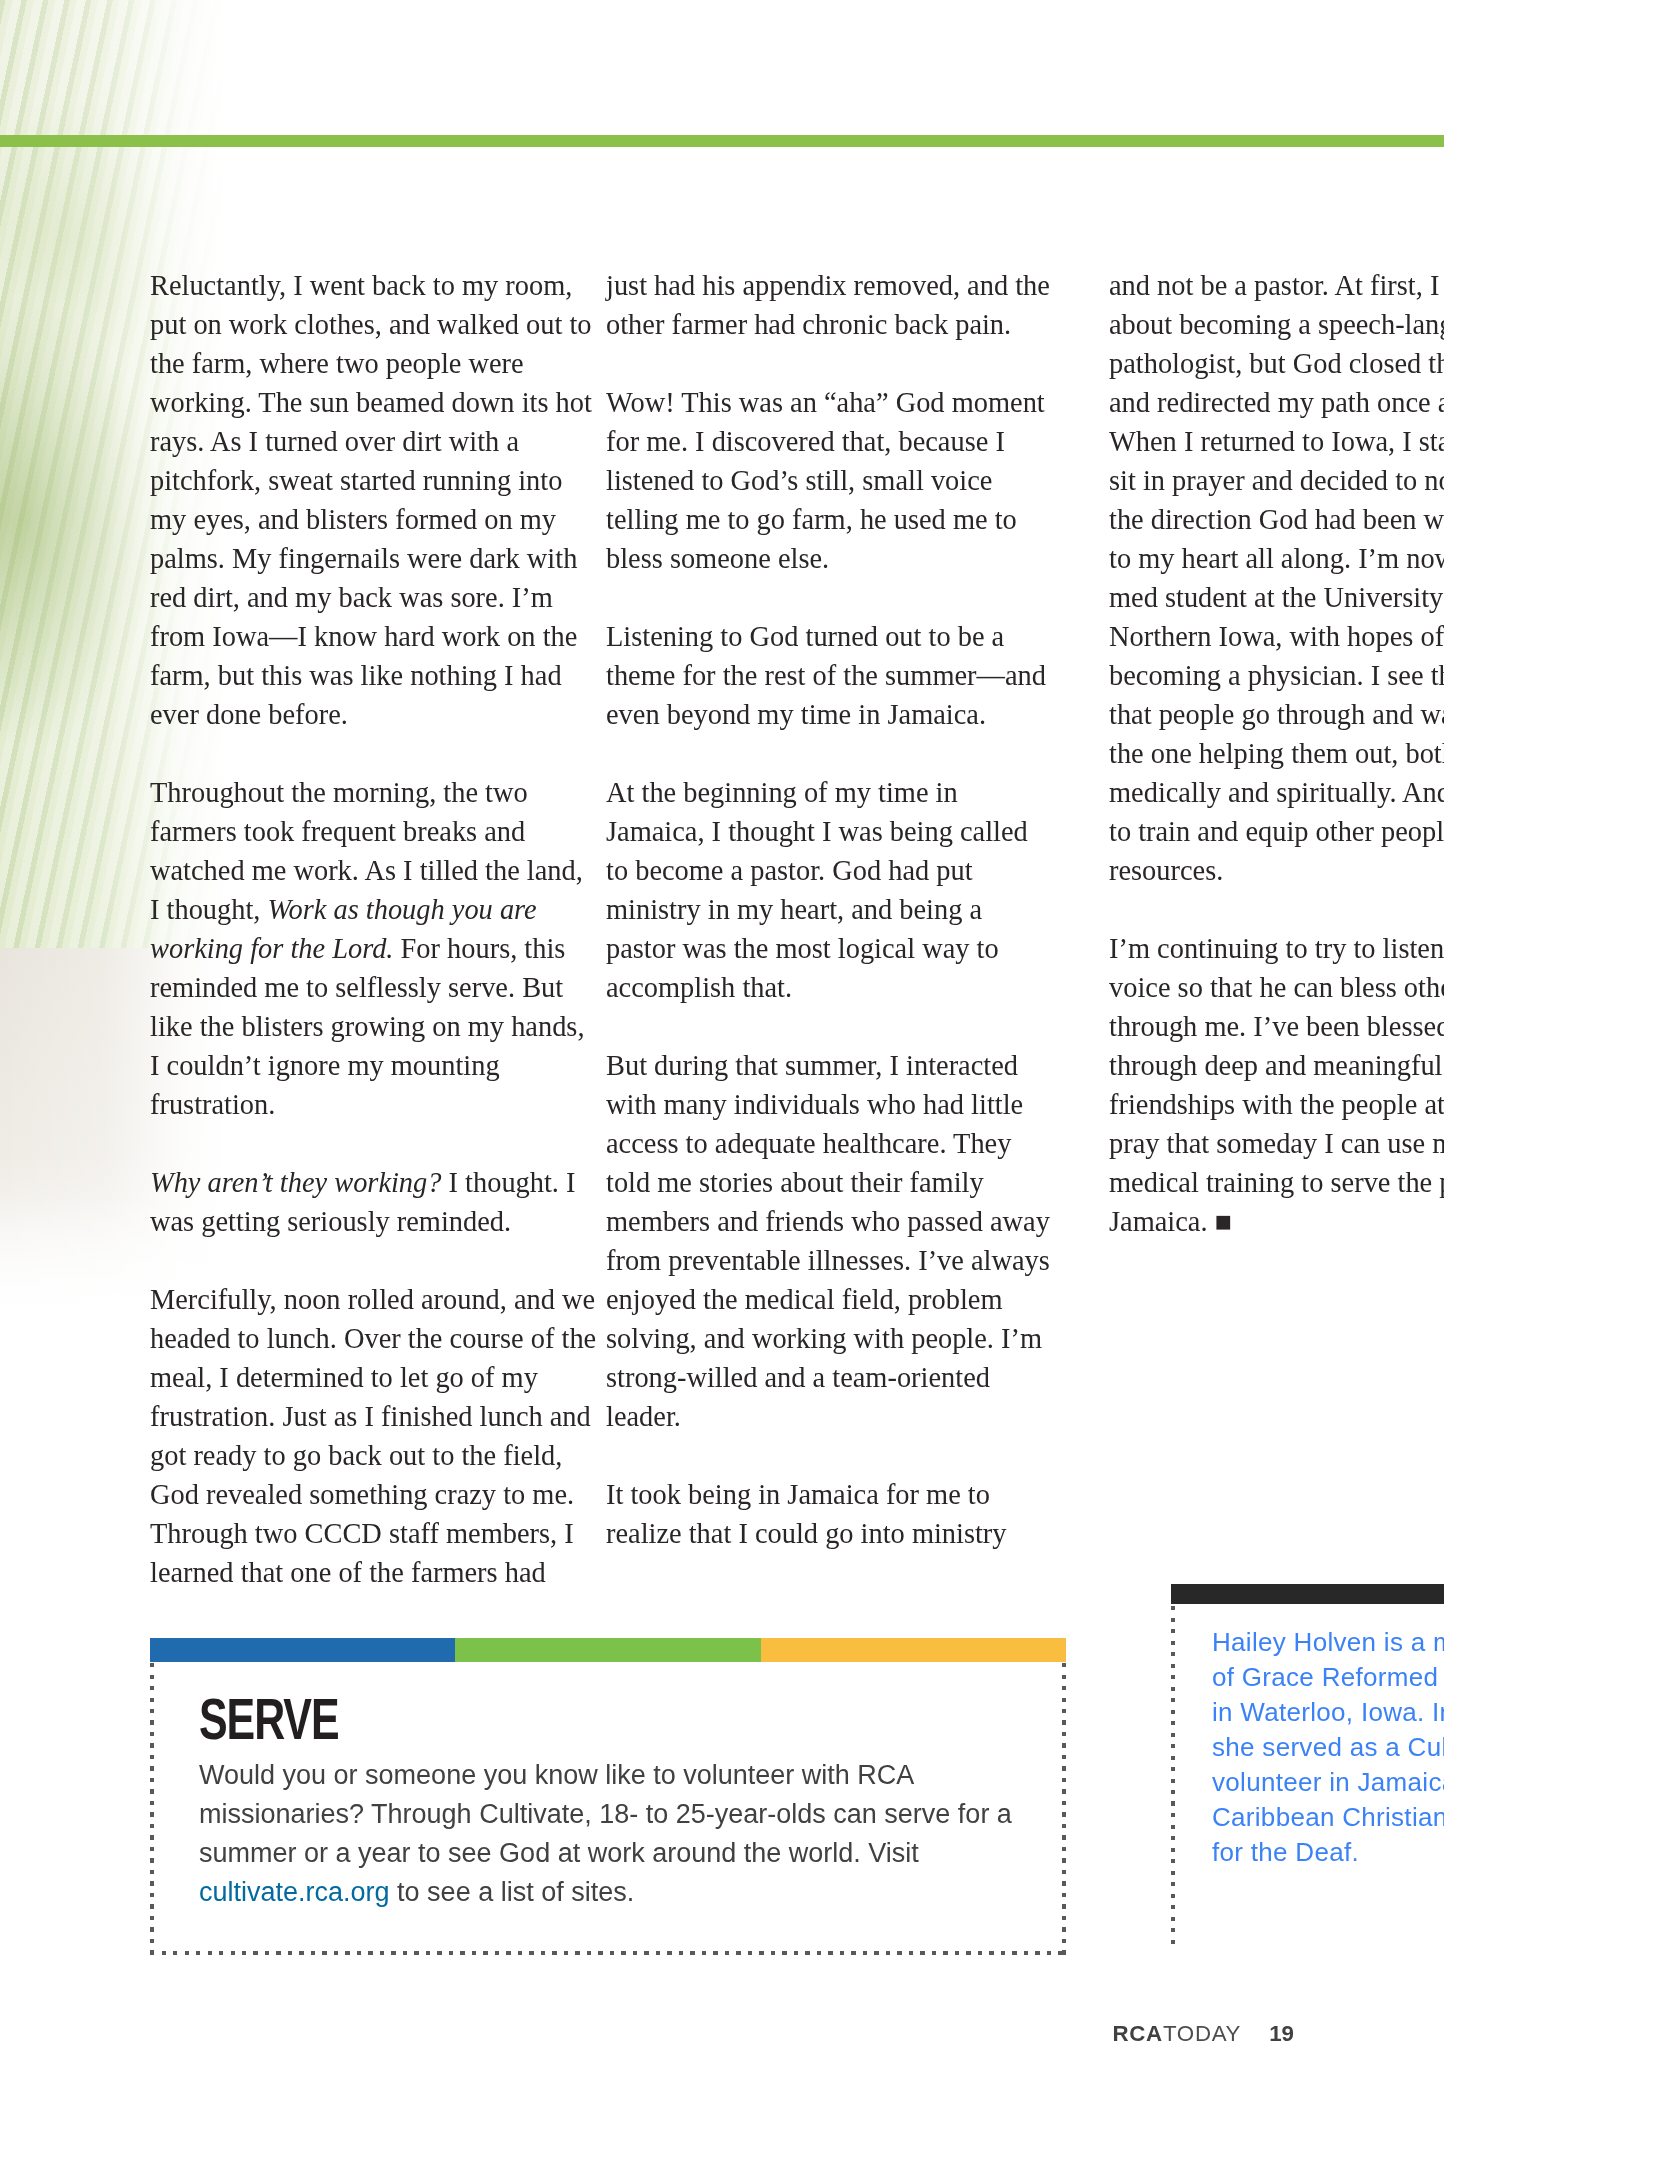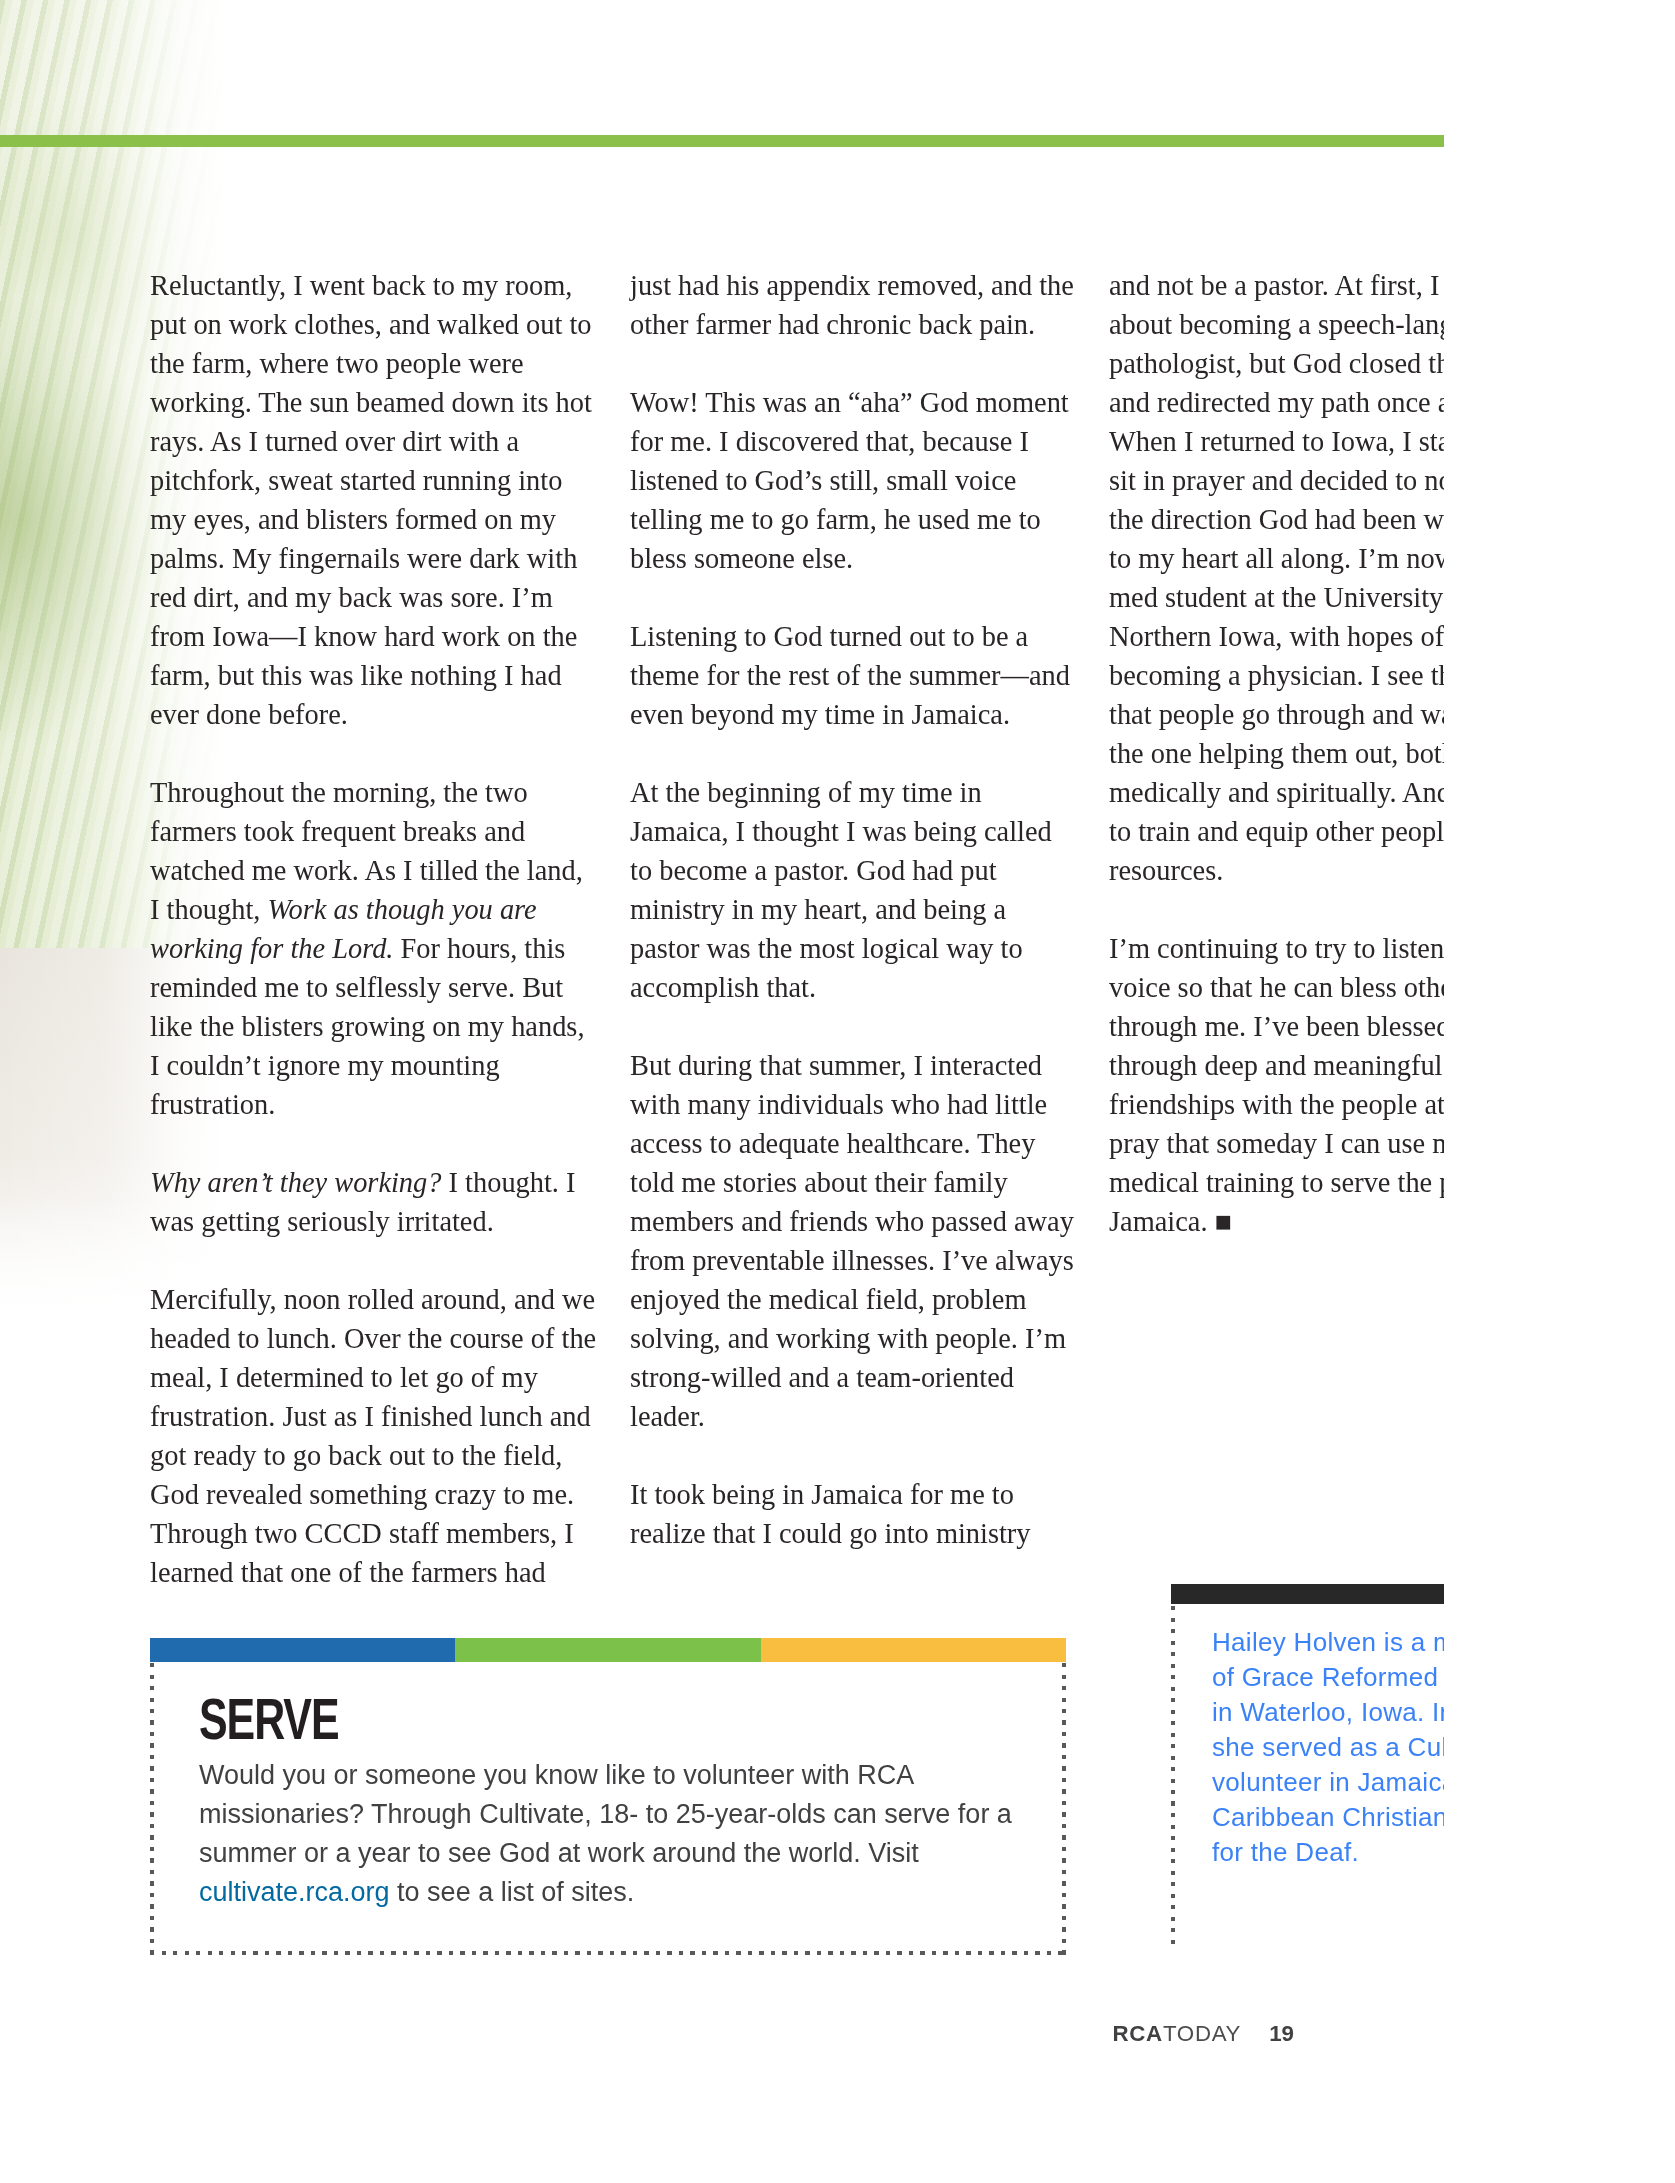--- a/index.html
+++ b/index.html
@@ -37,21 +37,21 @@
   .top-bar{position:absolute;left:0;top:135px;width:1676px;height:11.5px;background:#8bc14b;}
 
   
   .col{
     position:absolute;top:266px;width:447px;
     font-family:"Liberation Serif", serif;
     font-size:28.4px;line-height:39px;color:#2a2627;
     text-align:left;
   }
   .col-1{left:150px;}
-  .col-2{left:630px;}
+  .col-2{left:606px;}
   .col-3{left:1109px;}
   .col p{margin:0 0 39px 0;}
   .it{font-style:italic;}
 
   
   .serve-bar{position:absolute;left:150px;top:1638px;width:916px;height:24.4px;display:flex;}
   .serve-bar div{flex:1;}
   .seg-blue{background:#1f6bad;}
   .seg-green{background:#7cc14a;}
   .seg-yellow{background:#f9bd40;}
@@ -106,21 +106,21 @@
     <div class="grass-top"></div>
     <div class="grass-bottom"></div>
     <div class="grass-fade"></div>
   </div>
 
   <div class="top-bar"></div>
 
   <div class="col col-1">
       <p><span>Reluctantly, I went back to my room, put on work clothes, and walked out to the farm, where two people were working. The sun beamed down its hot rays. As I turned over dirt with a pitchfork, sweat started running into my eyes, and blisters formed on my palms. My fingernails were dark with red dirt, and my back was sore. I’m from Iowa—I know hard work on the farm, but this was like nothing I had ever done before.</span></p>
       <p><span>Throughout the morning, the two farmers took frequent breaks and watched me work. As I tilled the land, I thought, </span><span class="it">Work as though you are working for the Lord.</span><span> For hours, this reminded me to selflessly serve. But like the blisters growing on my hands, I couldn’t ignore my mounting frustration.</span></p>
-      <p><span class="it">Why aren’t they working?</span><span> I thought. I was getting seriously irritated.</span></p>
+      <p><span class="it">Why aren’t they working?</span><span> I thought. I was getting seriously reminded.</span></p>
       <p><span>Mercifully, noon rolled around, and we headed to lunch. Over the course of the meal, I determined to let go of my frustration. Just as I finished lunch and got ready to go back out to the field, God revealed something crazy to me. Through two CCCD staff members, I learned that one of the farmers had</span></p>
     </div>
   <div class="col col-2">
       <p><span>just had his appendix removed, and the other farmer had chronic back pain.</span></p>
       <p><span>Wow! This was an “aha” God moment for me. I discovered that, because I listened to God’s still, small voice telling me to go farm, he used me to bless someone else.</span></p>
       <p><span>Listening to God turned out to be a theme for the rest of the summer—and even beyond my time in Jamaica.</span></p>
       <p><span>At the beginning of my time in Jamaica, I thought I was being called to become a pastor. God had put ministry in my heart, and being a pastor was the most logical way to accomplish that.</span></p>
       <p><span>But during that summer, I interacted with many individuals who had little access to adequate healthcare. They told me stories about their family members and friends who passed away from preventable illnesses. I’ve always enjoyed the medical field, problem solving, and working with people. I’m strong-willed and a team-oriented leader.</span></p>
       <p><span>It took being in Jamaica for me to realize that I could go into ministry</span></p>
     </div>

